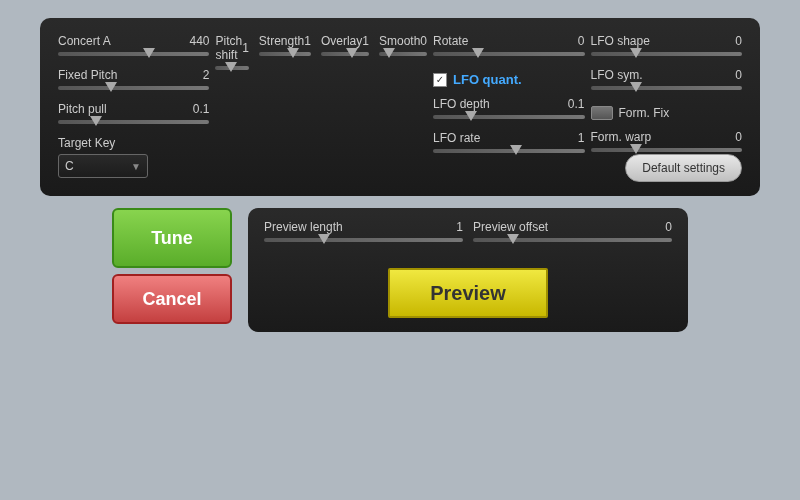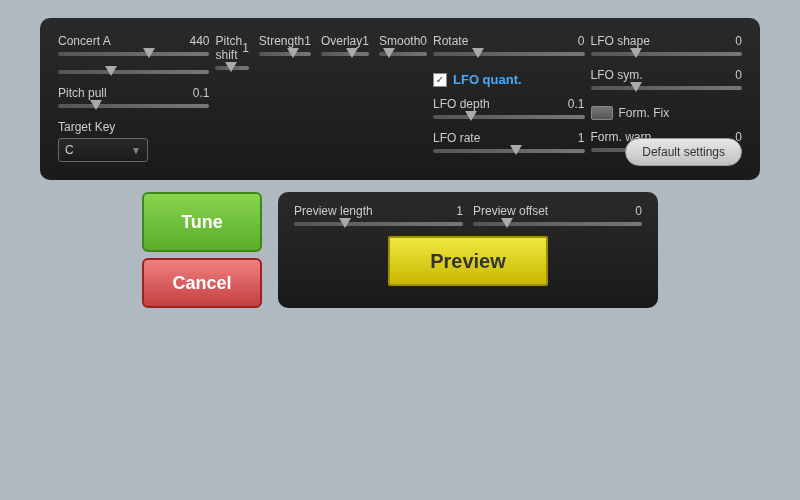--- a/index.html
+++ b/index.html
@@ -201,24 +201,24 @@
       display: flex;
       align-items: center;
       justify-content: center;
     }
 
     
     .preview-panel {
       background: linear-gradient(180deg, #2a2a2a 0%, #1a1a1a 100%);
       border-radius: 10px;
       padding: 12px 16px 14px 16px;
-      width: 380px;
-      display: flex;
-      flex-direction: column;
-      gap: 8px;
+      width: 440px;
+      display: flex;
+      flex-direction: column;
+      gap: 24px;
     }
 
     .preview-controls-row {
       display: flex;
       gap: 10px;
       align-items: flex-start;
     }
 
     .preview-param {
       flex: 1;
@@ -261,20 +261,24 @@
         <div class="param-label-row">
           <span class="param-label">Concert A</span>
           <span class="param-value">440</span>
         </div>
         <div class="slider-track">
           <div class="slider-thumb" style="left:60%;"></div>
         </div>
       </div>
 
       <div class="param-row">
+        <div class="param-label-row">
+          <span class="param-label">Fixed Pitch</span>
+          <span class="param-value">2</span>
+        </div>
         <div class="slider-track">
           <div class="slider-thumb" style="left:35%;"></div>
         </div>
       </div>
 
       <div class="param-row">
         <div class="param-label-row">
           <span class="param-label">Pitch pull</span>
           <span class="param-value">0.1</span>
         </div>

